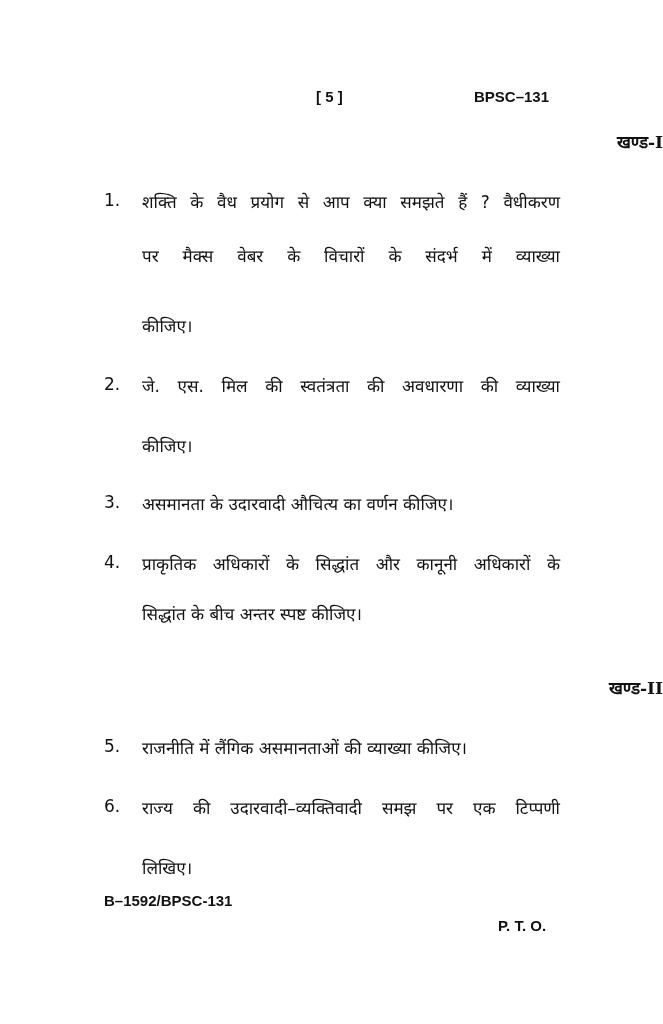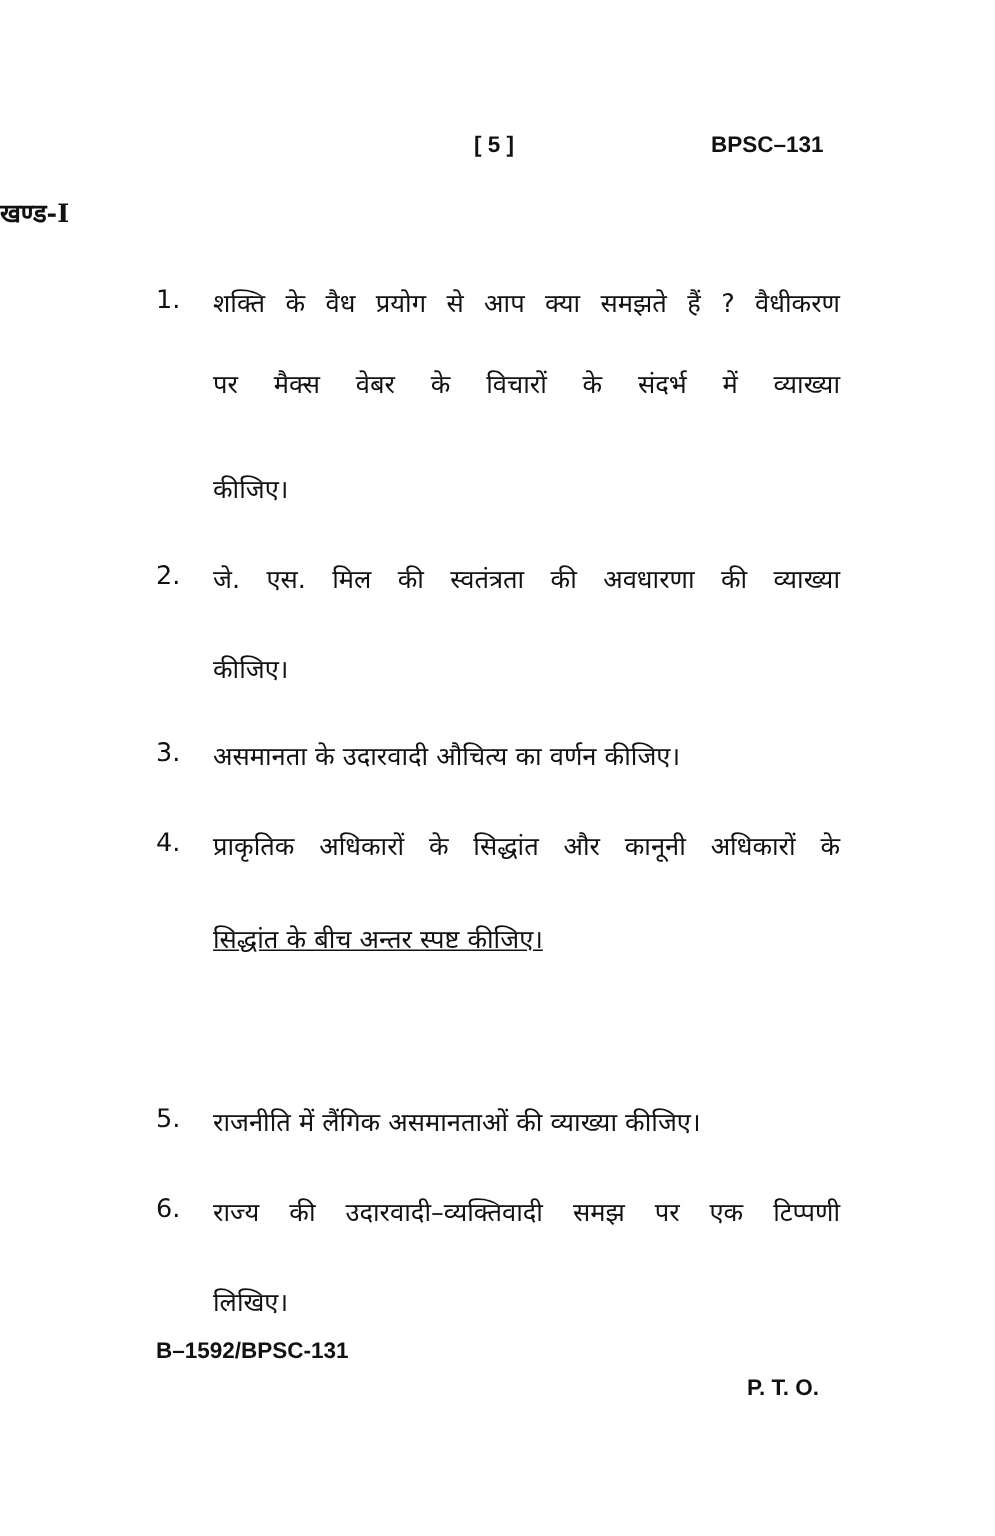--- a/index.html
+++ b/index.html
@@ -1,20 +1,20 @@
 <!DOCTYPE html>
 <html><head>
   <meta charset="utf-8">
   <style>
     html, body { margin: 0; padding: 0; background: #ffffff; }
     body { width: 663px; height: 1024px; position: relative; overflow: hidden; color: #111; }
     .page { position: absolute; left: 0; top: 0; width: 663px; height: 1024px; background: #fff; }
     .hdr-page { position: absolute; left: 316px; top: 88px; font-family: "Liberation Sans", sans-serif; font-weight: bold; font-size: 15px; }
     .hdr-code { position: absolute; left: 474px; top: 88px; font-family: "Liberation Sans", sans-serif; font-weight: bold; font-size: 15px; }
-    .section { position: absolute; width: 663px; text-align: left; font-family: "DejaVu Serif", serif; font-weight: bold; font-size: 17px; left: 0; }
+    .section { position: absolute; width: 663px; text-align: right; font-family: "DejaVu Serif", serif; font-weight: bold; font-size: 17px; left: 0; }
     .q { position: absolute; left: 104px; width: 456px; font-family: "DejaVu Sans", sans-serif; font-size: 17px; }
     .qnum { position: absolute; left: 0; top: 0; }
     .line { position: absolute; left: 38px; width: 418px; white-space: nowrap; }
     .justify { text-align: justify; text-align-last: justify; }
     .footer-code { position: absolute; left: 104px; top: 892px; font-family: "Liberation Sans", sans-serif; font-weight: bold; font-size: 15px; text-align: center; }
     .pto { position: absolute; left: 498px; top: 917px; font-family: "Liberation Sans", sans-serif; font-weight: bold; font-size: 15px; }
   </style>
 </head>
 <body>
 
@@ -38,23 +38,24 @@
   </div>
 
   <div class="q" style="top:492px;">
     <span class="qnum">3.</span>
     <div class="line" style="top:0;">असमानता के उदारवादी औचित्य का वर्णन कीजिए।</div>
   </div>
 
   <div class="q" style="top:552px;">
     <span class="qnum">4.</span>
     <div class="line justify" style="top:0;">प्राकृतिक अधिकारों के सिद्धांत और कानूनी अधिकारों के</div>
-    <div class="line" style="top:62px;text-decoration:underline;">सिद्धांत के बीच अन्तर स्पष्ट कीजिए।</div>
+    <div class="line" style="top:50px;">सिद्धांत के बीच अन्तर स्पष्ट कीजिए।</div>
   </div>
 
+  <div class="section" style="top:676px;">खण्ड-II</div>
 
   <div class="q" style="top:736px;">
     <span class="qnum">5.</span>
     <div class="line" style="top:0;">राजनीति में लैंगिक असमानताओं की व्याख्या कीजिए।</div>
   </div>
 
   <div class="q" style="top:796px;">
     <span class="qnum">6.</span>
     <div class="line justify" style="top:0;">राज्य की उदारवादी–व्यक्तिवादी समझ पर एक टिप्पणी</div>
     <div class="line" style="top:60px;font-family:Liberation Serif, serif;">लिखिए।</div>

